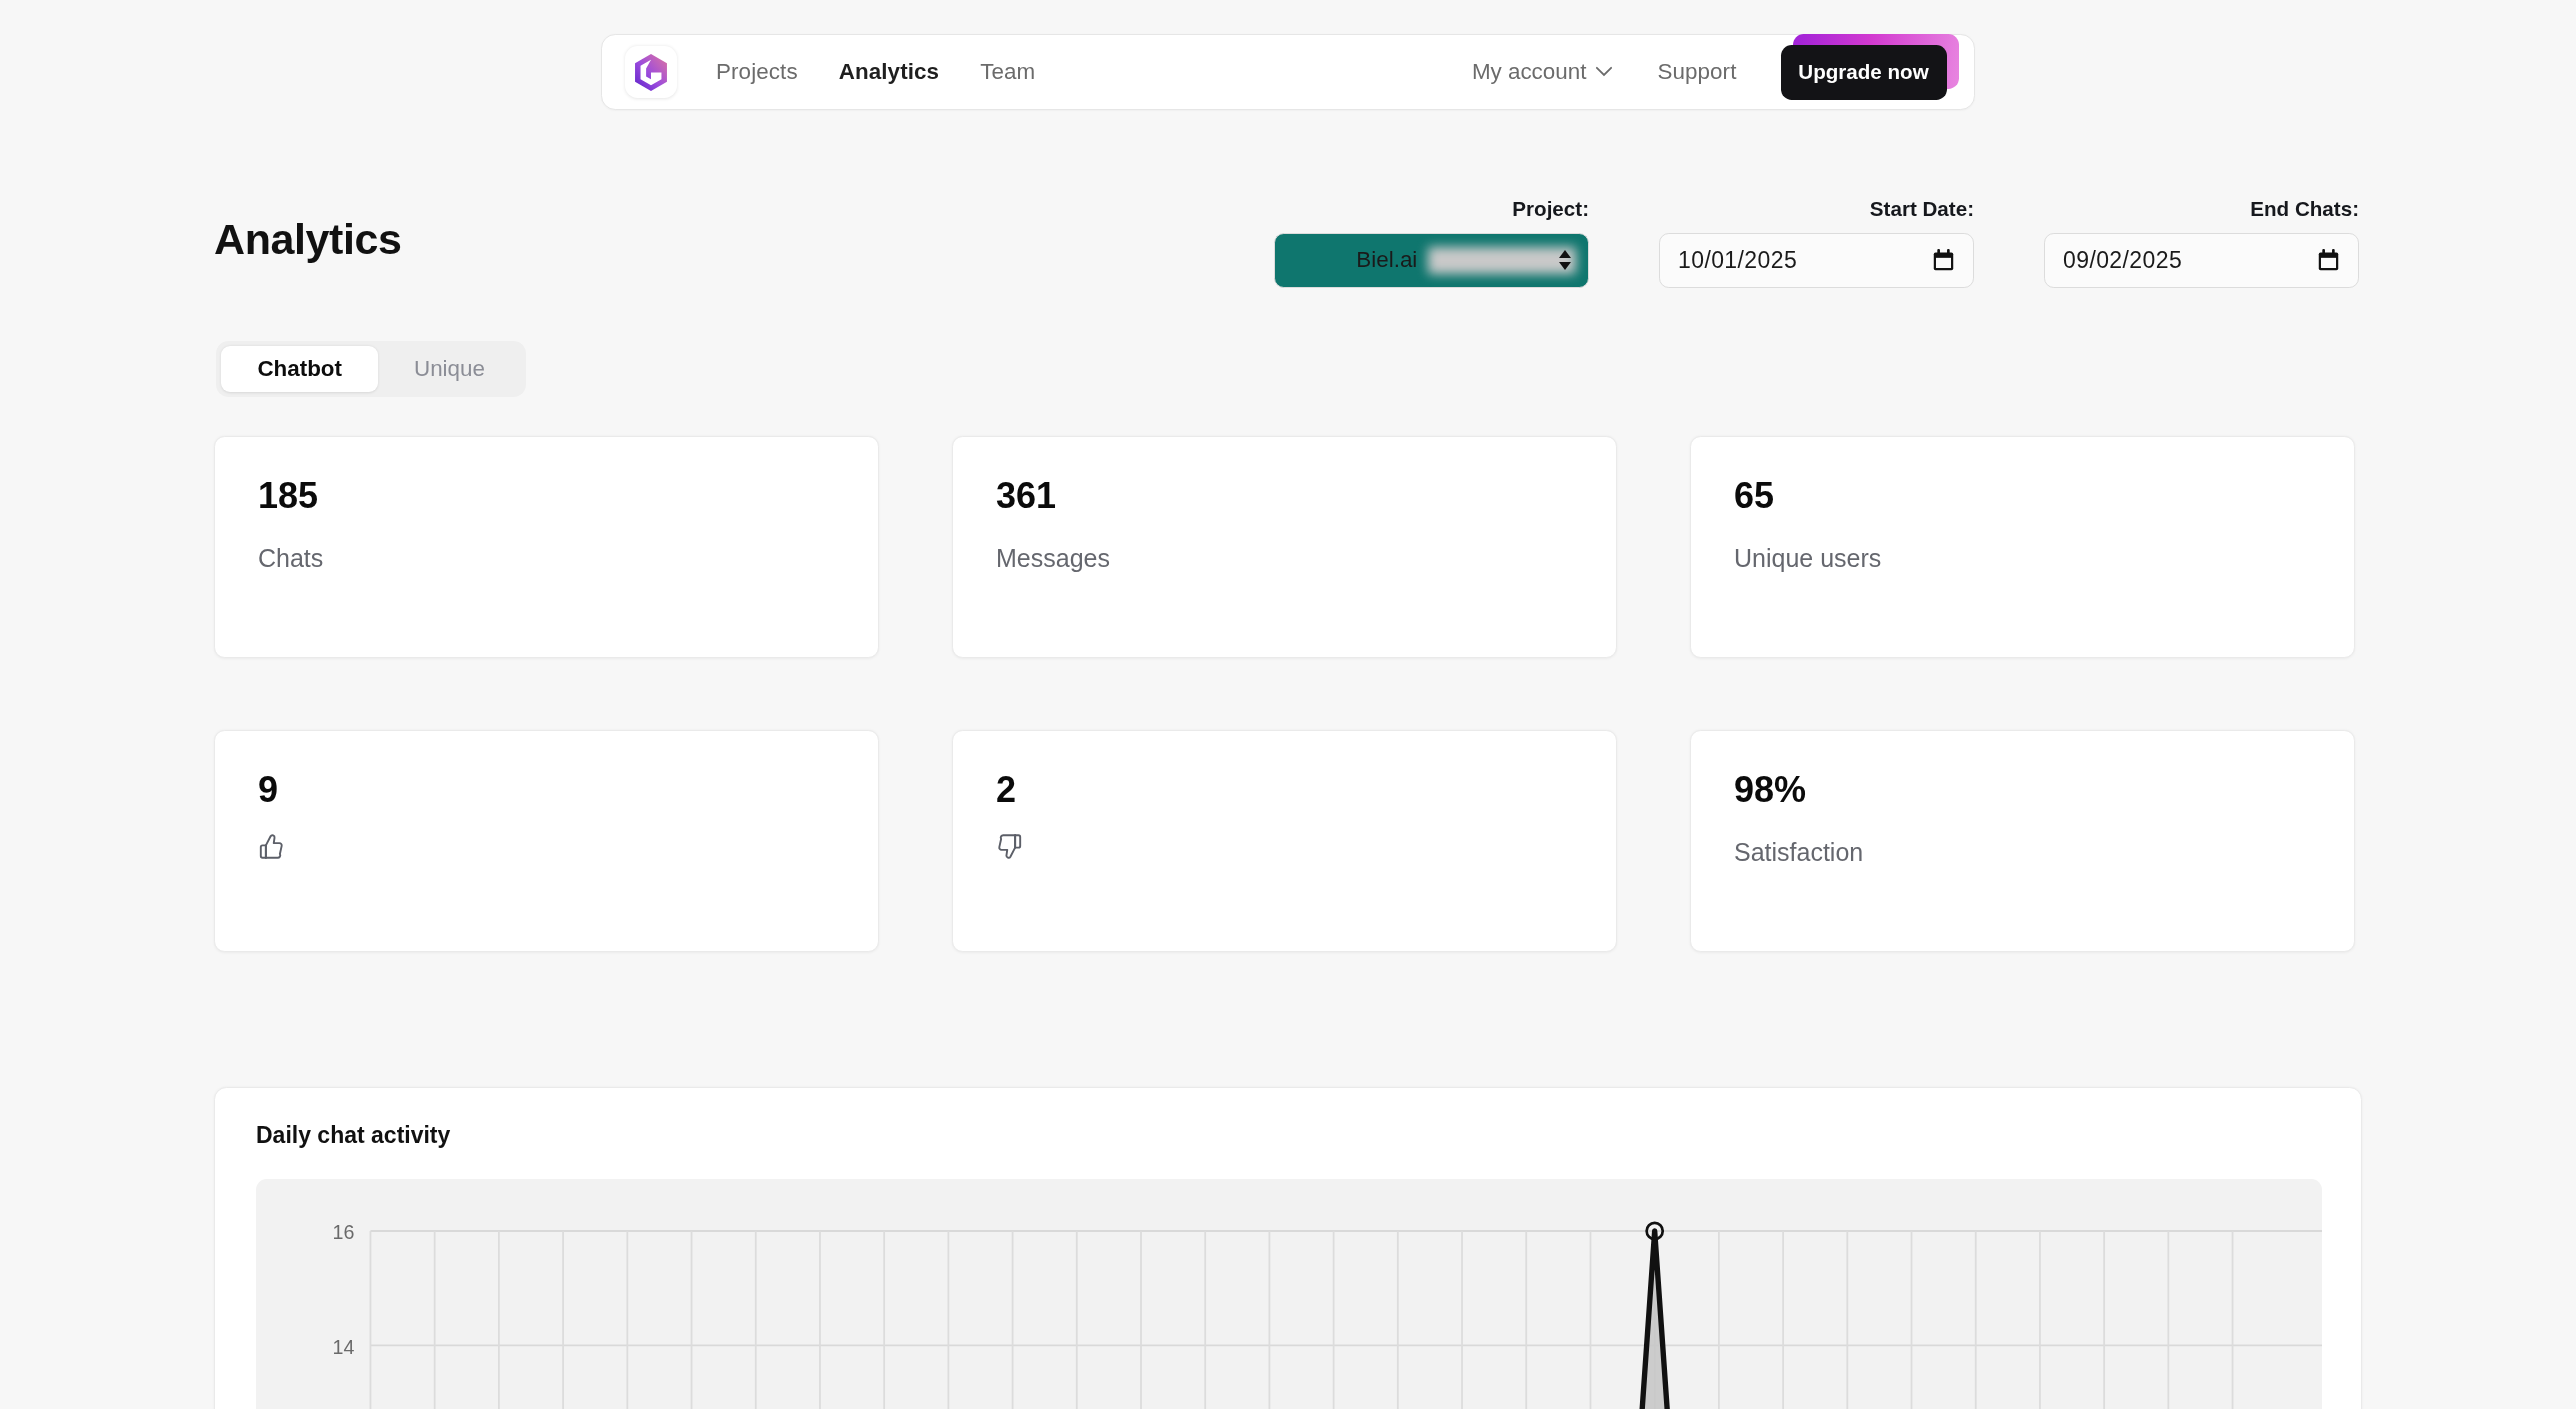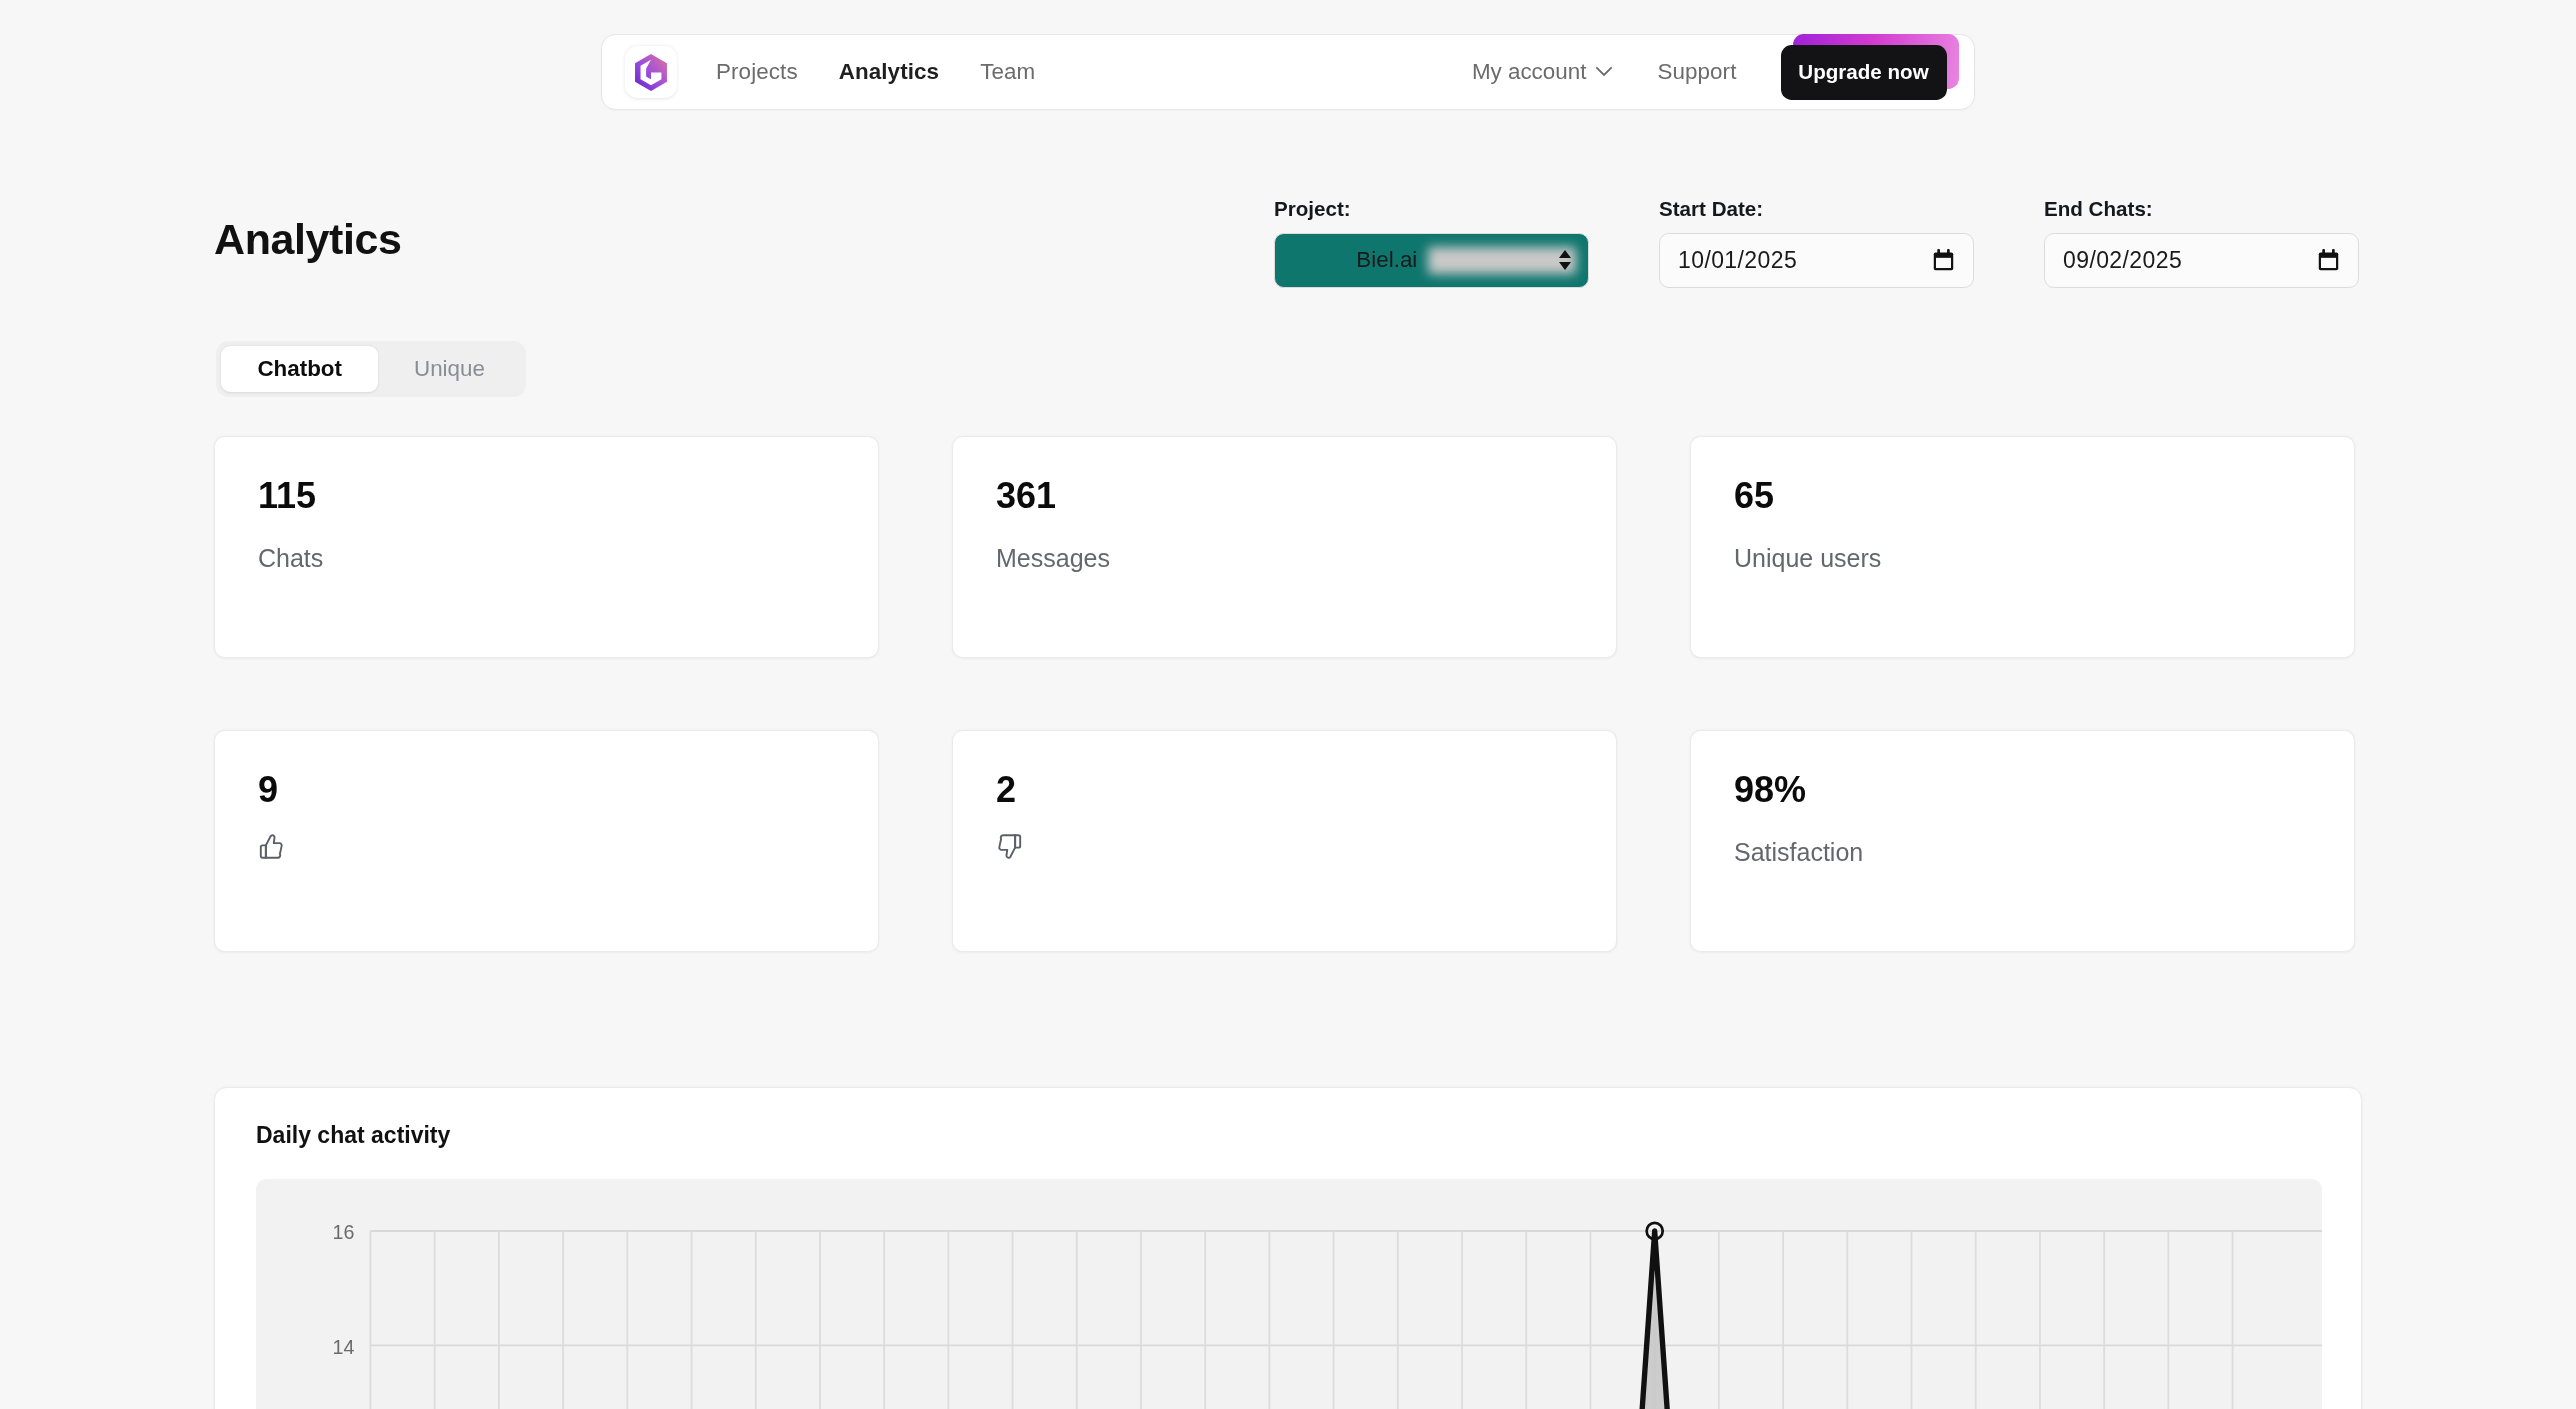--- a/index.html
+++ b/index.html
@@ -123,20 +123,21 @@
     top: 197px;
     display: flex;
     gap: 70px;
   }
   .filter-group { display: flex; flex-direction: column; }
   .filter-label {
     font-size: 20.6px;
     font-weight: bold;
     color: #16181d;
     margin-bottom: 11.6px;
+    text-align: right;
   }
 
   .select-box {
     position: relative;
     width: 315px;
     height: 55px;
     background: #0f766e;
     border: 0.9px solid #dcdcdc;
     border-radius: 9.8px;
     display: flex;
@@ -367,21 +368,21 @@
 </div>
 
 <div class="tabs">
   <div class="tab active">Chatbot</div>
   <div class="tab">Unique</div>
 </div>
 
 <div class="stat-grid">
 
   <div class="stat-card">
-    <div class="stat-value">115</div>
+    <div class="stat-value">185</div>
     <div class="stat-label">Chats</div>
   </div>
 
   <div class="stat-card">
     <div class="stat-value">361</div>
     <div class="stat-label">Messages</div>
   </div>
 
   <div class="stat-card">
     <div class="stat-value">65</div>

